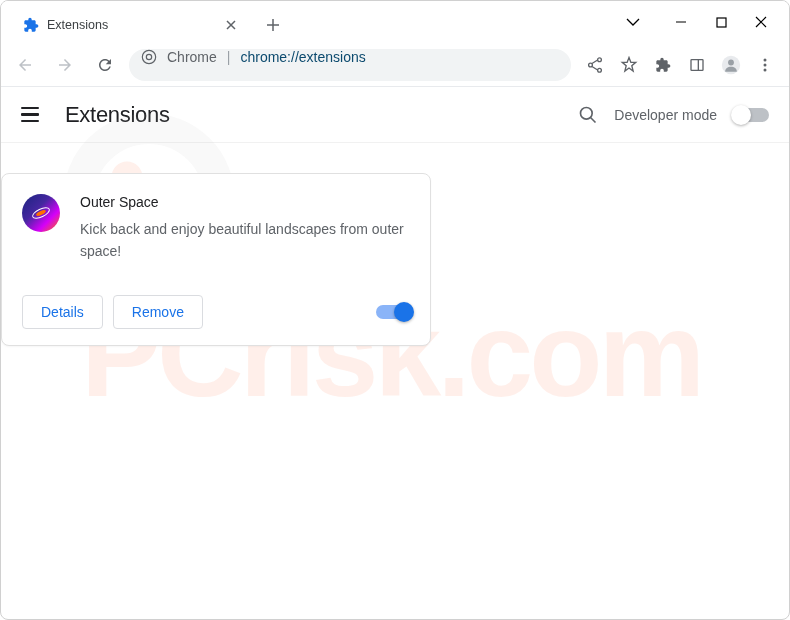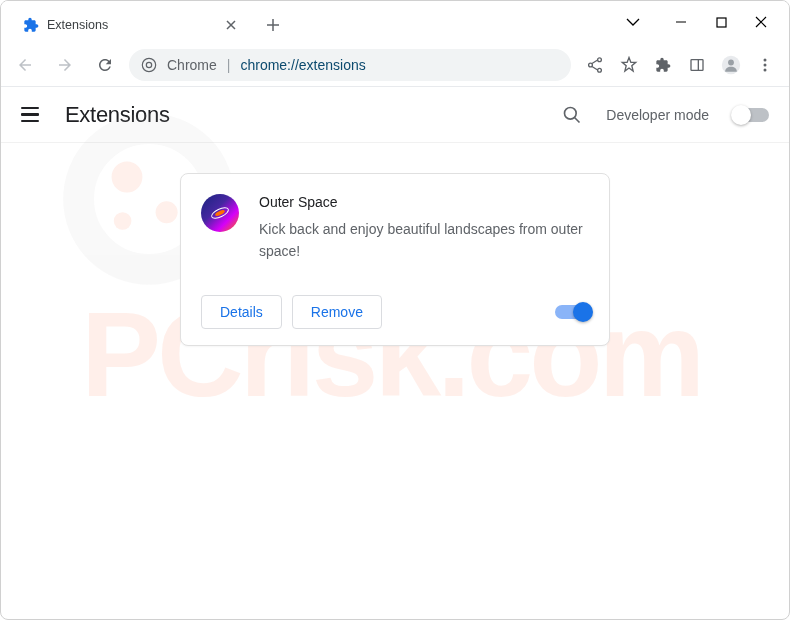--- a/index.html
+++ b/index.html
@@ -16,41 +16,41 @@
     .tab-close { width: 16px; height: 16px; display: flex; align-items: center; justify-content: center; cursor: pointer; color: #5f6368; border-radius: 50%; }
     .new-tab { width: 28px; height: 28px; display: flex; align-items: center; justify-content: center; margin-left: 8px; cursor: pointer; color: #5f6368; border-radius: 50%; margin-bottom: 4px; }
     .window-controls { display: flex; gap: 16px; padding: 0 16px 0 8px; align-items: center; height: 100%; }
     .wc { cursor: pointer; color: #000; display: flex; align-items: center; justify-content: center; width: 24px; }
     .wc-caret { margin-right: 8px; }
     
     
     .toolbar { height: 44px; display: flex; align-items: center; gap: 8px; padding: 0 8px; border-bottom: 1px solid #e8eaed; }
     .nav-btn { width: 32px; height: 32px; display: flex; align-items: center; justify-content: center; cursor: pointer; border-radius: 50%; color: #5f6368; }
     .nav-btn.disabled { color: #bdc1c6; cursor: default; }
-    .omnibox { flex: 1; height: 32px; background: #f1f3f4; border-radius: 16px; display: flex; align-items: center; padding: 0 12px; gap: 10px; font-size: 14px; color: #202124; }
+    .omnibox { flex: 1; height: 32px; background: #f1f3f4; border-radius: 16px; display: flex; align-items: flex-start; padding: 0 12px; gap: 10px; font-size: 14px; color: #202124; }
     .omni-icon { color: #5f6368; display: flex; align-items: center; }
     .omni-label { color: #5f6368; }
     .omni-sep { color: #9aa0a6; }
     .omni-url { color: #0c4a6e; }
     .toolbar-actions { display: flex; gap: 2px; align-items: center; }
     .t-icon { width: 32px; height: 32px; display: flex; align-items: center; justify-content: center; cursor: pointer; border-radius: 50%; color: #5f6368; }
     
     
     .page-header { height: 56px; display: flex; align-items: center; padding: 0 20px; border-bottom: 1px solid #f1f1f1; }
     .menu-btn { width: 24px; height: 24px; display: flex; flex-direction: column; justify-content: center; gap: 4px; cursor: pointer; margin-right: 20px; }
     .menu-btn span { height: 2.5px; background: #202124; border-radius: 1px; width: 18px; }
     .page-title { font-size: 22px; font-weight: 500; color: #202124; letter-spacing: -0.3px; }
-    .header-right { margin-left: auto; display: flex; align-items: center; gap: 24px; }
+    .header-right { margin-left: auto; display: flex; align-items: center; gap: 16px; }
     .search-btn { color: #5f6368; cursor: pointer; }
     .dev-label { font-size: 14px; color: #5f6368; }
     .dev-toggle { width: 36px; height: 14px; background: #bdc1c6; border-radius: 7px; position: relative; cursor: pointer; }
     .dev-toggle::after { content: ''; position: absolute; left: -2px; top: -3px; width: 20px; height: 20px; background: #fff; border-radius: 50%; box-shadow: 0 1px 3px rgba(0,0,0,0.3); }
     
     
-    .content { padding: 30px 0 9px 0; display: flex; justify-content: center; position: relative; }
+    .content { padding: 30px 0 9px 0; display: flex; justify-content: flex-start; position: relative; }
     
     
     .ext-card { width: 430px; background: #fff; border: 1px solid #e0e0e0; border-radius: 8px; padding: 20px 18px 16px 20px; box-shadow: 0 1px 2px rgba(0,0,0,0.04); }
     .card-body { display: flex; gap: 20px; margin-bottom: 32px; }
     .ext-icon { width: 38px; height: 38px; border-radius: 50%; background: linear-gradient(135deg, #1a237e, #4527a0 40%, #d500f9 70%, #ff6f00); flex-shrink: 0; display: flex; align-items: center; justify-content: center; }
     .ext-info { flex: 1; }
     .ext-name { font-size: 14px; color: #202124; margin-bottom: 8px; }
     .ext-desc { font-size: 14px; color: #5f6368; line-height: 1.6; }
     .card-footer { display: flex; align-items: center; gap: 10px; }
     .card-btn { padding: 8px 18px; border: 1px solid #dadce0; background: #fff; border-radius: 4px; color: #1a73e8; font-size: 14px; cursor: pointer; }

